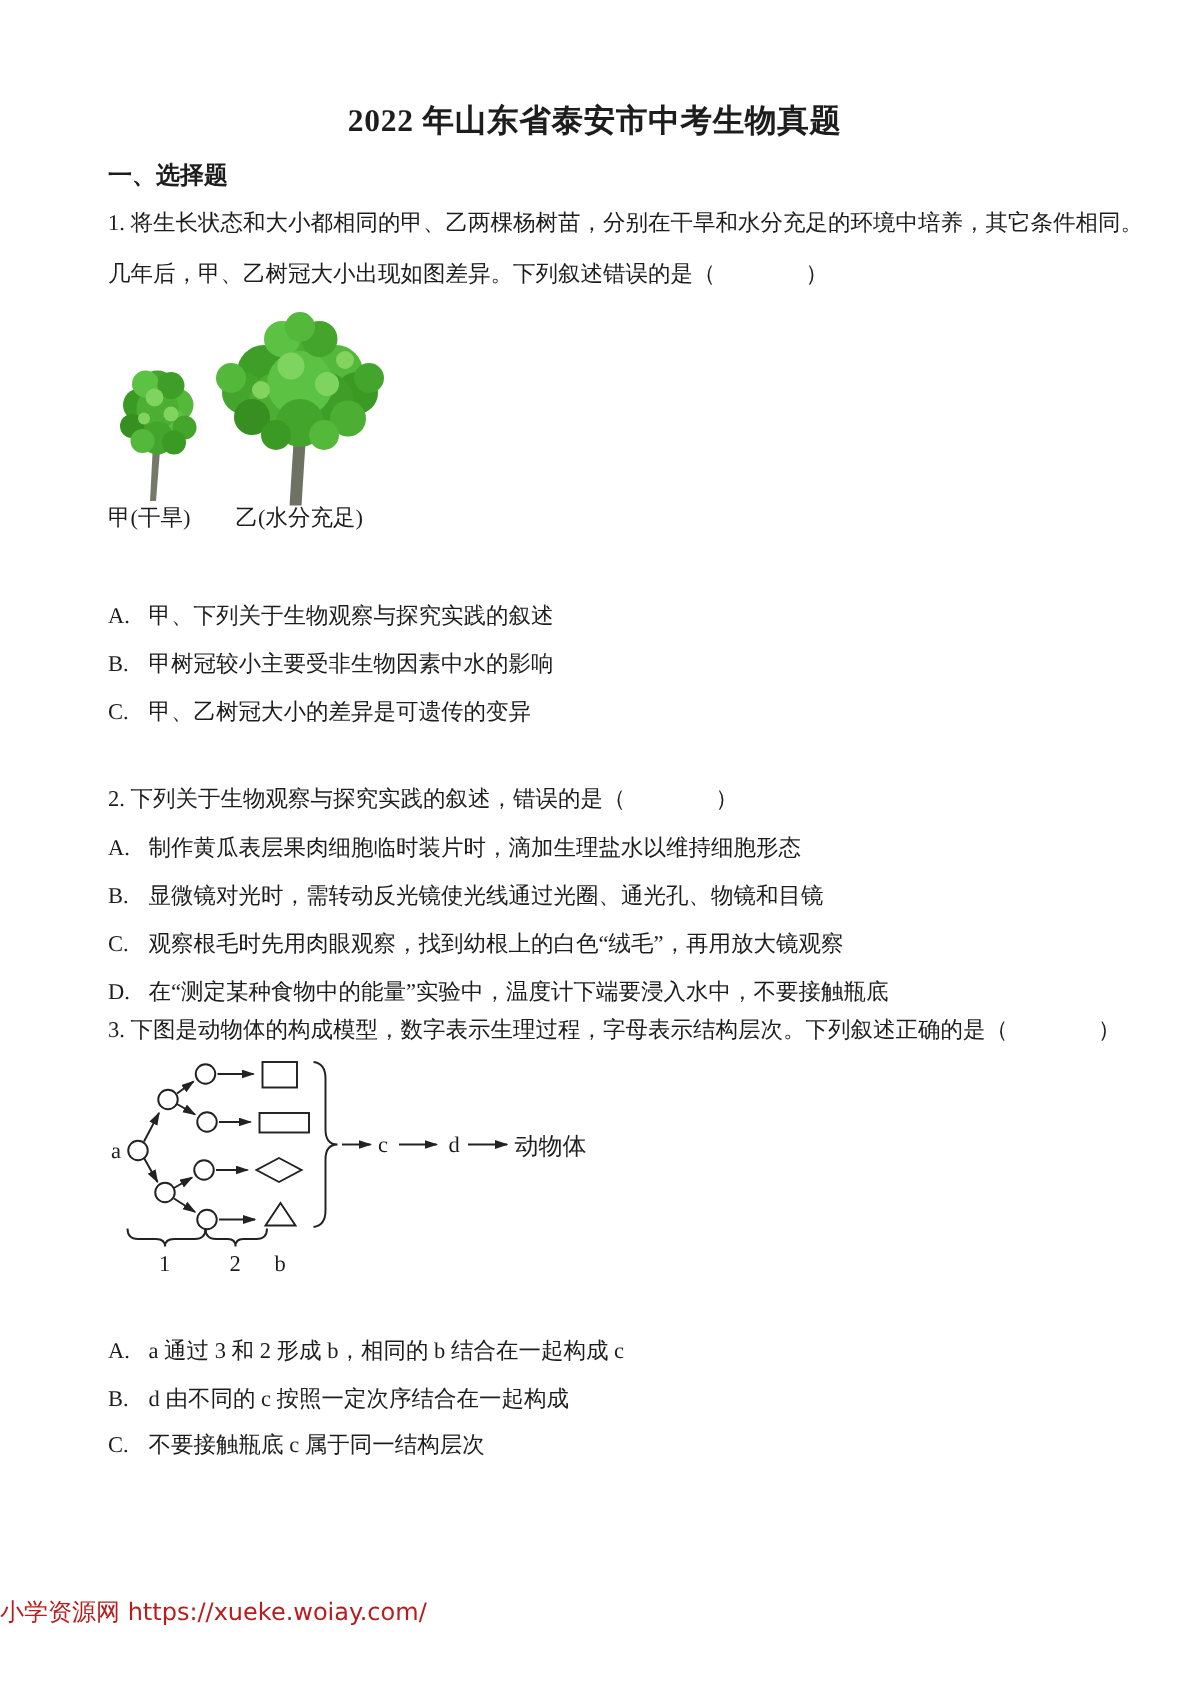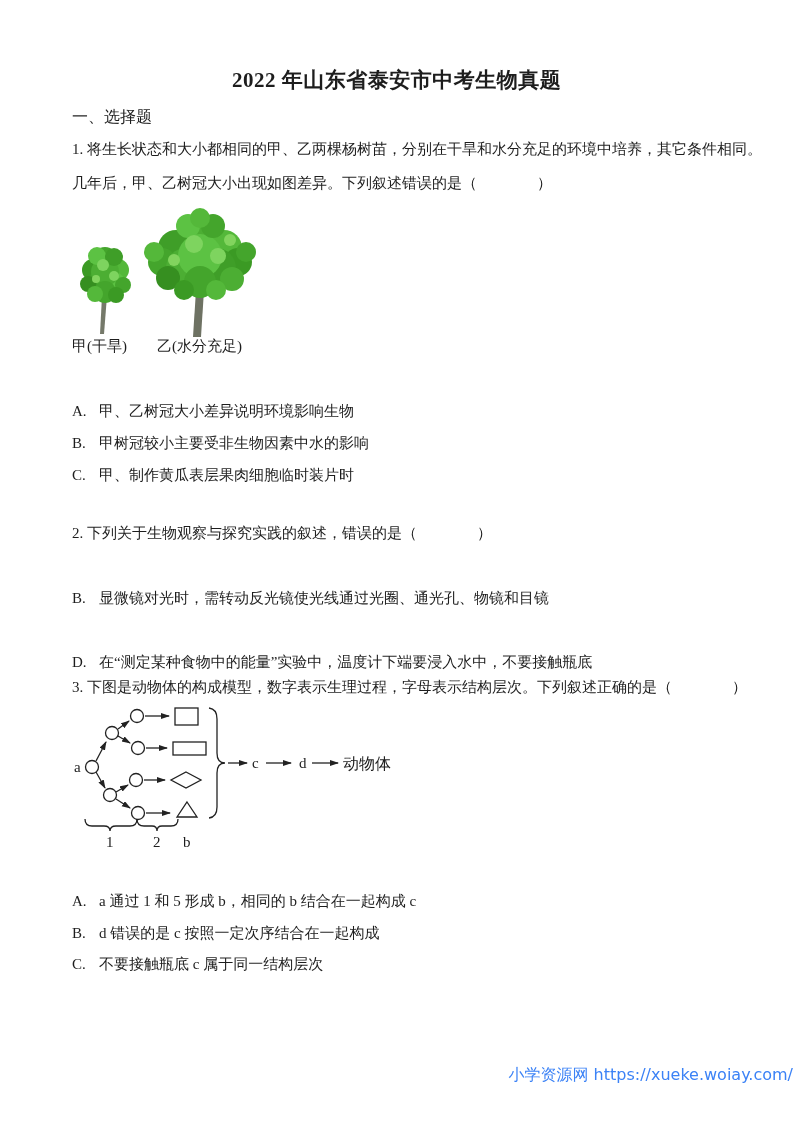--- a/index.html
+++ b/index.html
@@ -14,40 +14,40 @@
   }
   .abs{position:absolute;}
   .title{
     top:66px;left:0;width:793px;
     text-align:center;
     font-size:21px;font-weight:bold;
     letter-spacing:0.5px;
   }
   .section{
     top:107px;left:72px;
-    font-size:16px;font-weight:normal;
+    font-size:16px;font-weight:bold;
   }
   .tline{
     left:72px;width:680px;
     font-size:15px;line-height:18px;
     white-space:nowrap;
   }
   .opt{
     left:72px;width:680px;
     font-size:15px;line-height:18px;
     white-space:nowrap;
   }
   .opt-letter{display:inline-block;min-width:27px;}
   .flabel{font-size:15px;line-height:18px;white-space:nowrap;}
   .footer{
     top:1065px;left:0;width:793px;
-    text-align:right;
+    text-align:left;
     font-family:"DejaVu Sans","Liberation Sans",sans-serif;
     font-size:16px;
-    color:#3b82f6;
+    color:#b91c1c;
   }
   svg text{
     font-family:"Liberation Serif","DejaVu Serif",serif;
     font-size:15px;
     fill:#1d1d1d;
   }
   svg text.cjk{font-size:16px;}
 </style>
 </head>
 <body>
@@ -109,32 +109,38 @@
         <circle cx="148" cy="56" r="8" fill="#7ed45f"></circle>
         <circle cx="104" cy="60" r="6" fill="#82d45e"></circle>
         <circle cx="160" cy="40" r="6" fill="#82d45e"></circle>
       </g>
     </g>
   </svg>
   <div class="abs flabel" style="left:72px;top:337px">甲(干旱)</div>
   <div class="abs flabel" style="left:157px;top:337px">乙(水分充足)</div>
 
   <div class="abs opt" style="top:402px">
-    <span class="opt-letter">A.</span><span class="opt-text">甲、乙树冠大小差异说明环境影响生物</span>
+    <span class="opt-letter">A.</span><span class="opt-text">甲、下列关于生物观察与探究实践的叙述</span>
   </div>
   <div class="abs opt" style="top:434px">
     <span class="opt-letter">B.</span><span class="opt-text">甲树冠较小主要受非生物因素中水的影响</span>
   </div>
   <div class="abs opt" style="top:466px">
-    <span class="opt-letter">C.</span><span class="opt-text">甲、制作黄瓜表层果肉细胞临时装片时</span>
+    <span class="opt-letter">C.</span><span class="opt-text">甲、乙树冠大小的差异是可遗传的变异</span>
   </div>
 
   <div class="abs tline" style="top:524px">2. 下列关于生物观察与探究实践的叙述，错误的是（　　　　）</div>
+  <div class="abs opt" style="top:557px">
+    <span class="opt-letter">A.</span><span class="opt-text">制作黄瓜表层果肉细胞临时装片时，滴加生理盐水以维持细胞形态</span>
+  </div>
   <div class="abs opt" style="top:589px">
     <span class="opt-letter">B.</span><span class="opt-text">显微镜对光时，需转动反光镜使光线通过光圈、通光孔、物镜和目镜</span>
+  </div>
+  <div class="abs opt" style="top:621px">
+    <span class="opt-letter">C.</span><span class="opt-text">观察根毛时先用肉眼观察，找到幼根上的白色“绒毛”，再用放大镜观察</span>
   </div>
   <div class="abs opt" style="top:653px">
     <span class="opt-letter">D.</span><span class="opt-text">在“测定某种食物中的能量”实验中，温度计下端要浸入水中，不要接触瓶底</span>
   </div>
 
   <div class="abs tline" style="top:678px">3. 下图是动物体的构成模型，数字表示生理过程，字母表示结构层次。下列叙述正确的是（　　　　）</div>
 
   <svg class="abs" style="left:68px;top:700px" width="340" height="160" viewBox="0 0 340 160">
     <defs>
       <marker id="arr" markerWidth="10" markerHeight="8" refX="8" refY="3" orient="auto" markerUnits="userSpaceOnUse">
@@ -180,24 +186,24 @@
     <text x="6" y="72">a</text>
     <text x="184" y="68">c</text>
     <text x="231" y="68">d</text>
     <text x="275" y="69" class="cjk">动物体</text>
     <text x="38" y="147">1</text>
     <text x="85" y="147">2</text>
     <text x="115" y="147">b</text>
   </svg>
 
   <div class="abs opt" style="top:892px">
-    <span class="opt-letter">A.</span><span class="opt-text">a 通过 1 和 5 形成 b，相同的 b 结合在一起构成 c</span>
+    <span class="opt-letter">A.</span><span class="opt-text">a 通过 3 和 2 形成 b，相同的 b 结合在一起构成 c</span>
   </div>
   <div class="abs opt" style="top:924px">
-    <span class="opt-letter">B.</span><span class="opt-text">d 错误的是 c 按照一定次序结合在一起构成</span>
+    <span class="opt-letter">B.</span><span class="opt-text">d 由不同的 c 按照一定次序结合在一起构成</span>
   </div>
   <div class="abs opt" style="top:955px">
     <span class="opt-letter">C.</span><span class="opt-text">不要接触瓶底 c 属于同一结构层次</span>
   </div>
 
   <div class="abs footer">小学资源网 https://xueke.woiay.com/</div>
 
 </div>
 
 </body></html>

